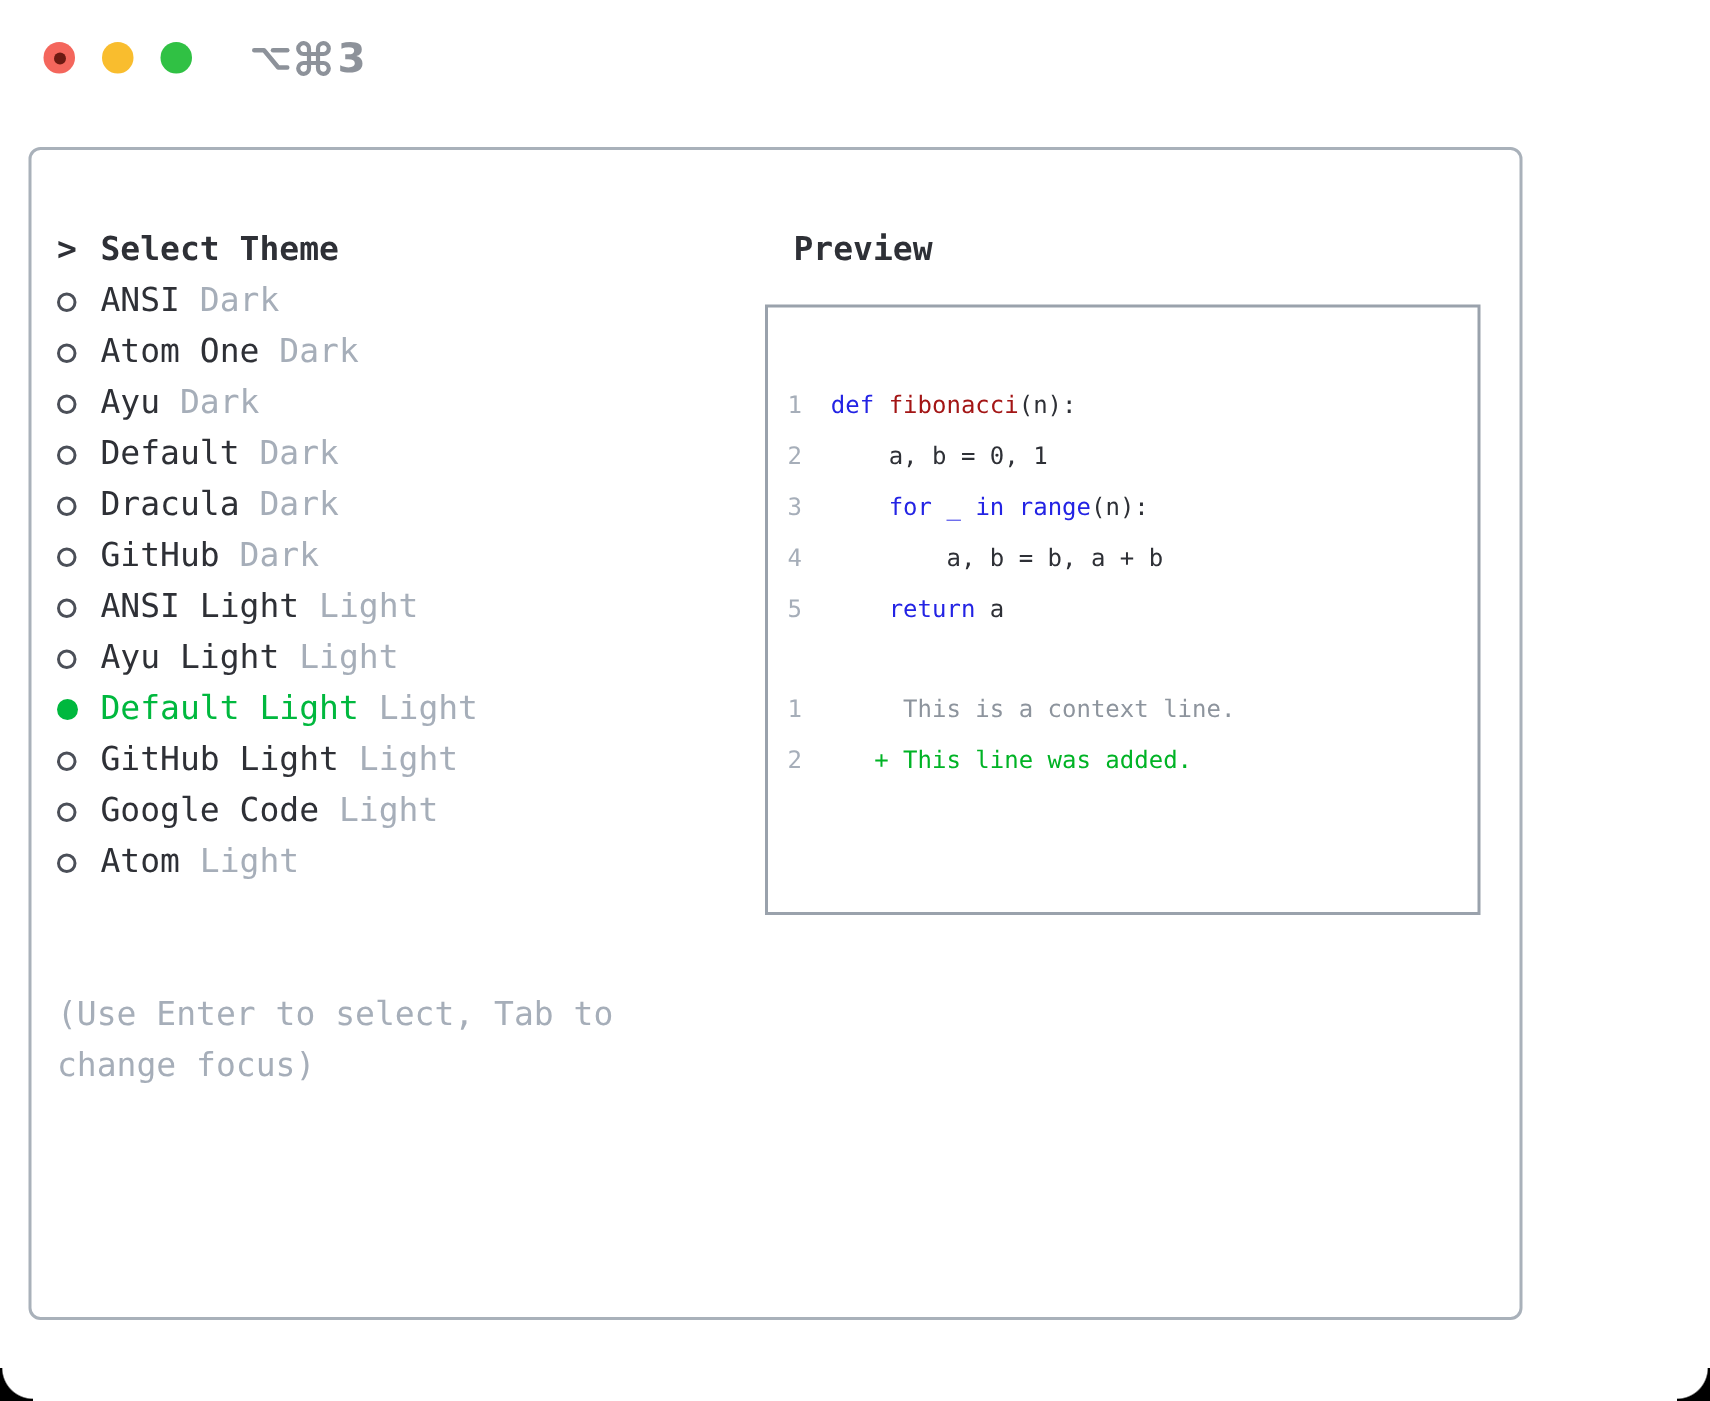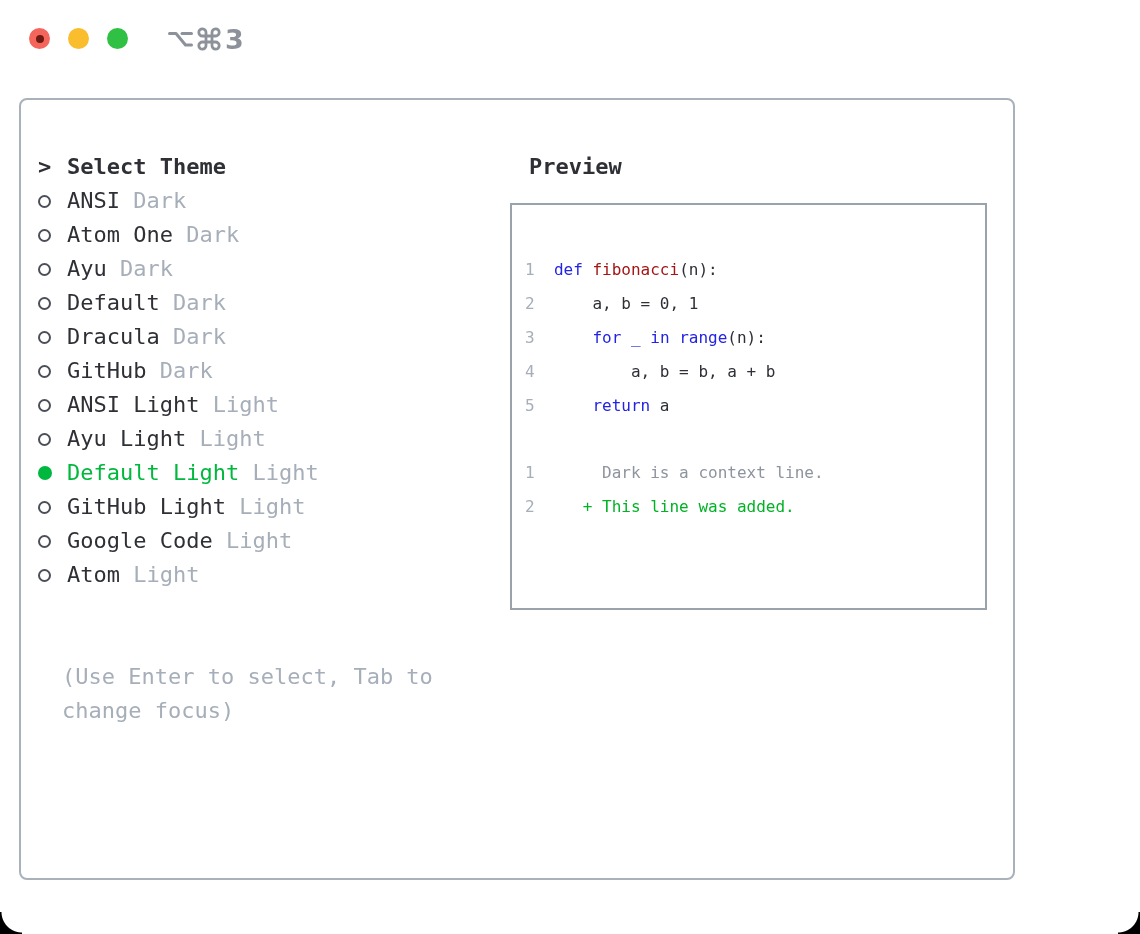--- a/index.html
+++ b/index.html
@@ -33,21 +33,21 @@
   .left-col{position:absolute;left:17px;top:50px;width:440px;font-size:22px;line-height:34px;}
   .row{display:flex;align-items:center;height:34px;white-space:pre;}
   .bullet{display:inline-flex;width:29px;align-items:center;flex:0 0 29px;}
   .prompt{font-weight:bold;color:var(--text);}
   .radio{width:13px;height:13px;border-radius:50%;border:2px solid #4b4f58;box-sizing:border-box;}
   .radio.on{width:14px;height:14px;border:none;background:var(--green);}
   .bold{font-weight:bold;text-align:right;}
   .t-variant{color:var(--muted);text-align:right;}
   .sel .t-name{color:var(--green);}
   .spacer34{height:34px;}
-  .help{color:var(--muted);width:400px;white-space:normal;margin-top:0;margin-left:24px;}
+  .help{color:var(--muted);width:400px;white-space:normal;margin-top:0;}
 
   
   .preview-label{position:absolute;left:508px;top:50px;height:34px;line-height:34px;font-size:22px;font-weight:bold;}
   .preview-box{position:absolute;left:489px;top:103px;width:477px;height:407px;
     border:2px solid #9aa2ac;box-sizing:border-box;background:#fff;
     padding:48px 0 0 13px;overflow:hidden;}
   .cline{height:34px;line-height:34px;font-size:16px;white-space:pre;}
   .lnum{display:inline-block;width:3ch;color:var(--muted);}
   .kw{color:var(--kw);}
   .fn{color:var(--fn);}
@@ -120,21 +120,21 @@
     <div class="preview-box">
       <div id="code-block">
           <div class="cline"><span class="lnum">1</span><span class="kw">def</span><span class="pl"> </span><span class="fn">fibonacci</span><span class="pl">(n):</span></div>
           <div class="cline"><span class="lnum">2</span><span class="pl">    a, b = 0, 1</span></div>
           <div class="cline"><span class="lnum">3</span><span class="pl">    </span><span class="kw">for</span><span class="pl"> </span><span class="kw">_</span><span class="pl"> </span><span class="kw">in</span><span class="pl"> </span><span class="kw">range</span><span class="pl">(n):</span></div>
           <div class="cline"><span class="lnum">4</span><span class="pl">        a, b = b, a + b</span></div>
           <div class="cline"><span class="lnum">5</span><span class="pl">    </span><span class="kw">return</span><span class="pl"> a</span></div>
         </div>
       <div class="diff-gap"></div>
       <div id="diff-block">
-          <div class="cline"><span class="lnum">1</span><span class="ctx">     Dark is a context line.</span></div>
+          <div class="cline"><span class="lnum">1</span><span class="ctx">     This is a context line.</span></div>
           <div class="cline"><span class="lnum">2</span><span class="add">   + This line was added.</span></div>
         </div>
     </div>
 
   </div>
 
 </div>
 
 <div class="corner bl"></div>
 <div class="corner br"></div>

